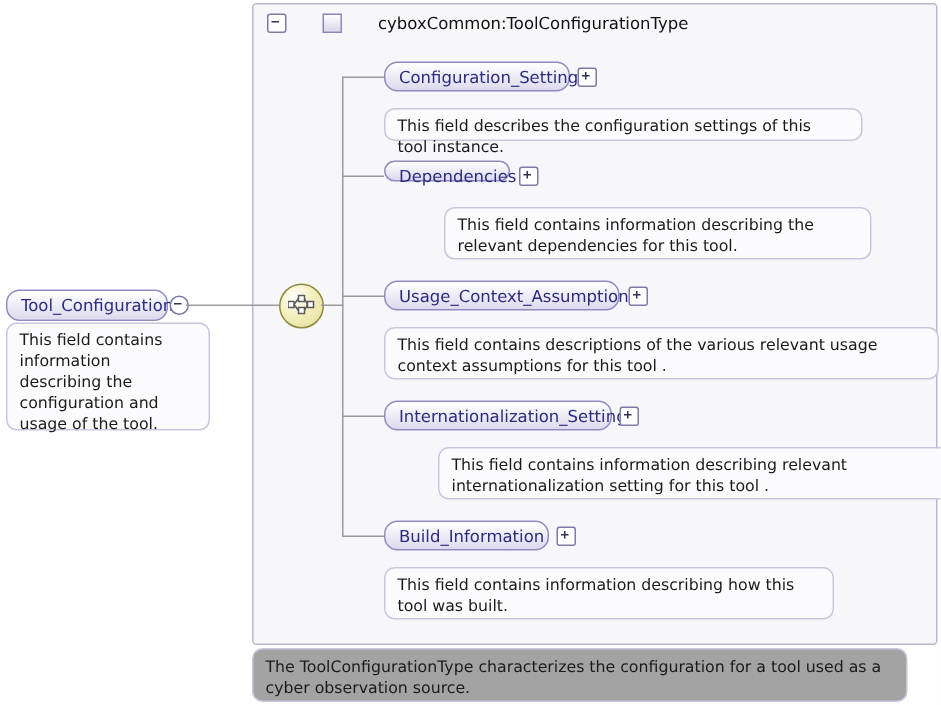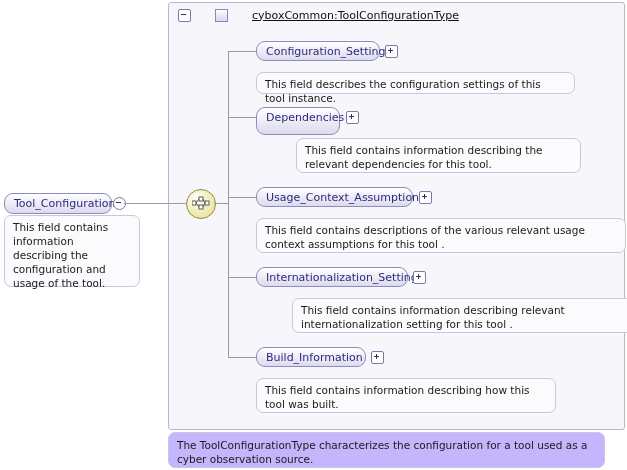--- a/index.html
+++ b/index.html
@@ -54,21 +54,20 @@
     position: absolute;
     left: 0;
     top: 0;
     height: 22px;
     display: flex;
     align-items: center;
     gap: 24px;
     padding-left: 6px;
     font-size: 11px;
     color: #111111;
-    text-decoration: underline;
   }
   .minus-toggle {
     width: 11px;
     height: 11px;
     border: 1px solid #7d7aa6;
     background: #ffffff;
     border-radius: 2px;
     position: relative;
     flex: 0 0 auto;
   }
@@ -154,21 +153,21 @@
     left: 2px;
     top: 4px;
     width: 5px;
     height: 1px;
     background: #333355;
   }
 
   .footer-doc {
     position: absolute;
     box-sizing: border-box;
-    background: #c4b5fd;
+    background: #a3a3a3;
     border: 1px solid #c9c7dd;
     border-radius: 7px;
     font-size: 10.5px;
     line-height: 14px;
     padding: 5px 8px;
     color: #1a1a1a;
   }
 </style>
 </head>
 <body>
@@ -211,21 +210,21 @@
 <div class="line h" style="left:228px; top:51px; width:28px;"></div>
 <div class="node-box" style="left:256px; top:41px; width:124px; height:20px;">
   <span>Configuration_Settings</span>
 </div>
 <div class="plus-toggle" style="left:385px; top:45px;"></div>
 <div class="doc-box" style="left:256px; top:72px; width:319px; height:22px;">
   <span>This field describes the configuration settings of this tool instance.</span>
 </div>
 
 <div class="line h" style="left:228px; top:117px; width:28px;"></div>
-<div class="node-box" style="left:256px; top:107px; width:84px; height:28px;">
+<div class="node-box" style="left:256px; top:107px; width:84px; height:14px;">
   <span>Dependencies</span>
 </div>
 <div class="plus-toggle" style="left:346px; top:111px;"></div>
 <div class="doc-box" style="left:256px; top:138px; width:285px; height:35px;margin-left:40px;">
   <span>This field contains information describing the relevant dependencies for this tool.</span>
 </div>
 
 <div class="line h" style="left:228px; top:197px; width:28px;"></div>
 <div class="node-box" style="left:256px; top:187px; width:157px; height:20px;">
   <span>Usage_Context_Assumptions</span>

